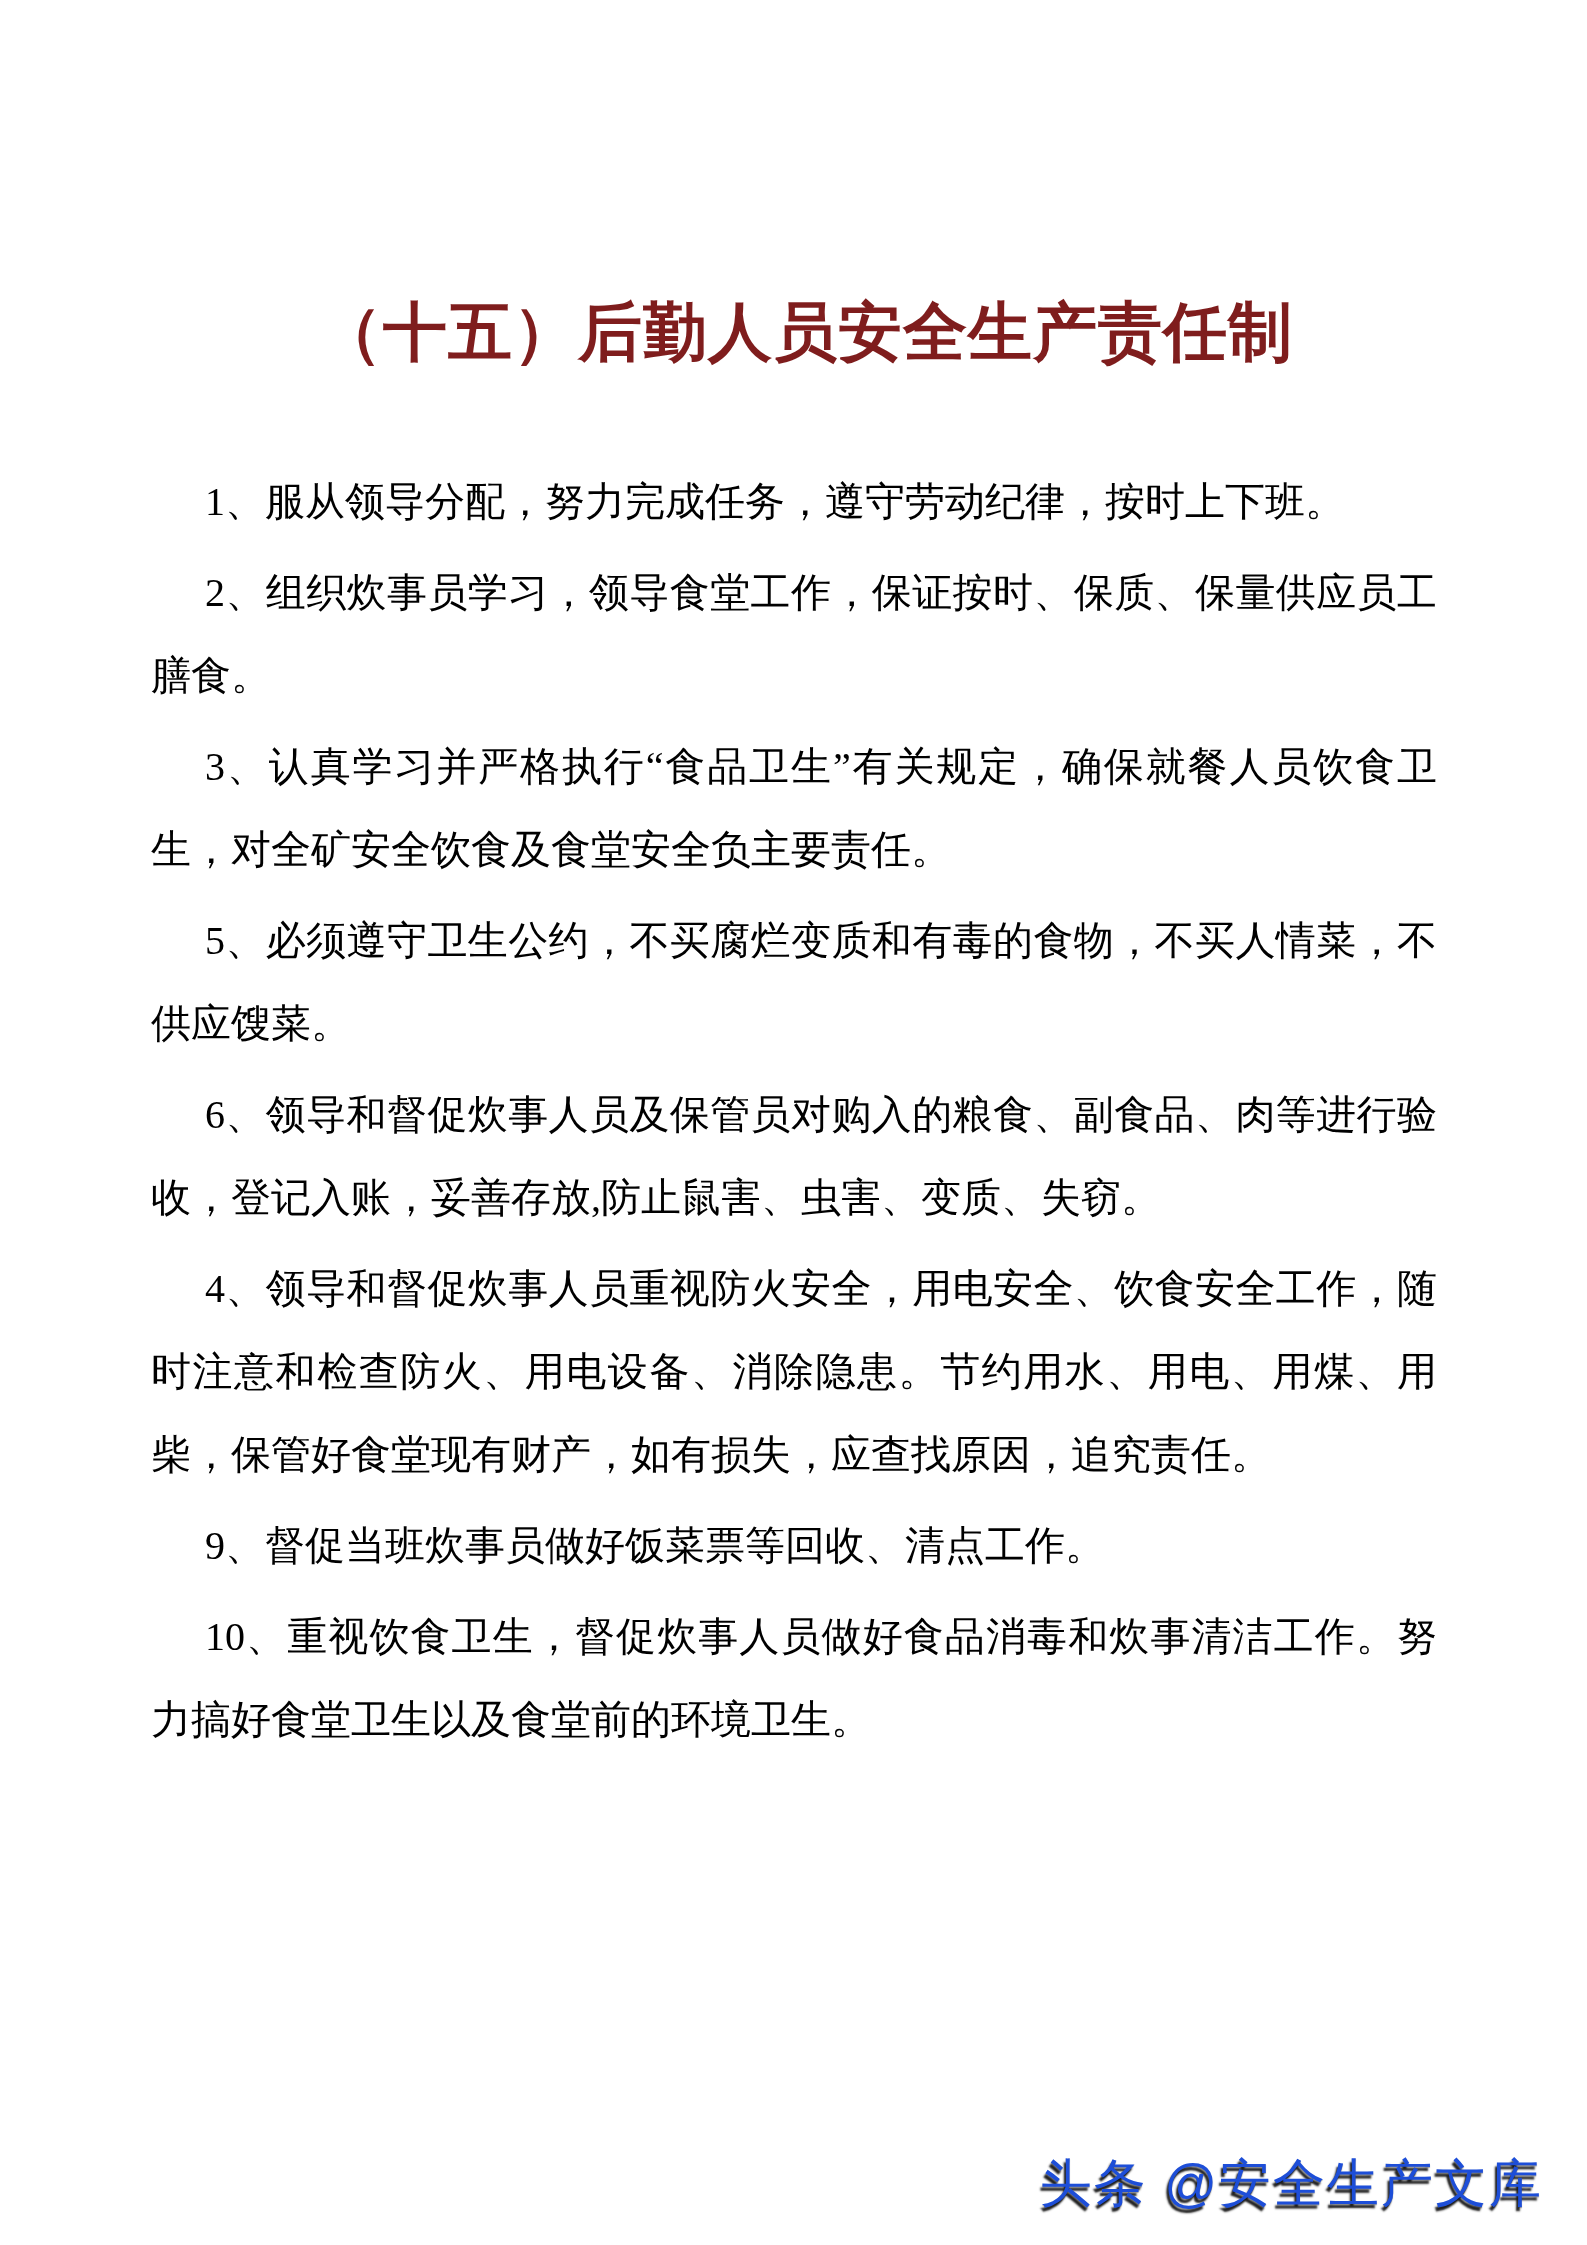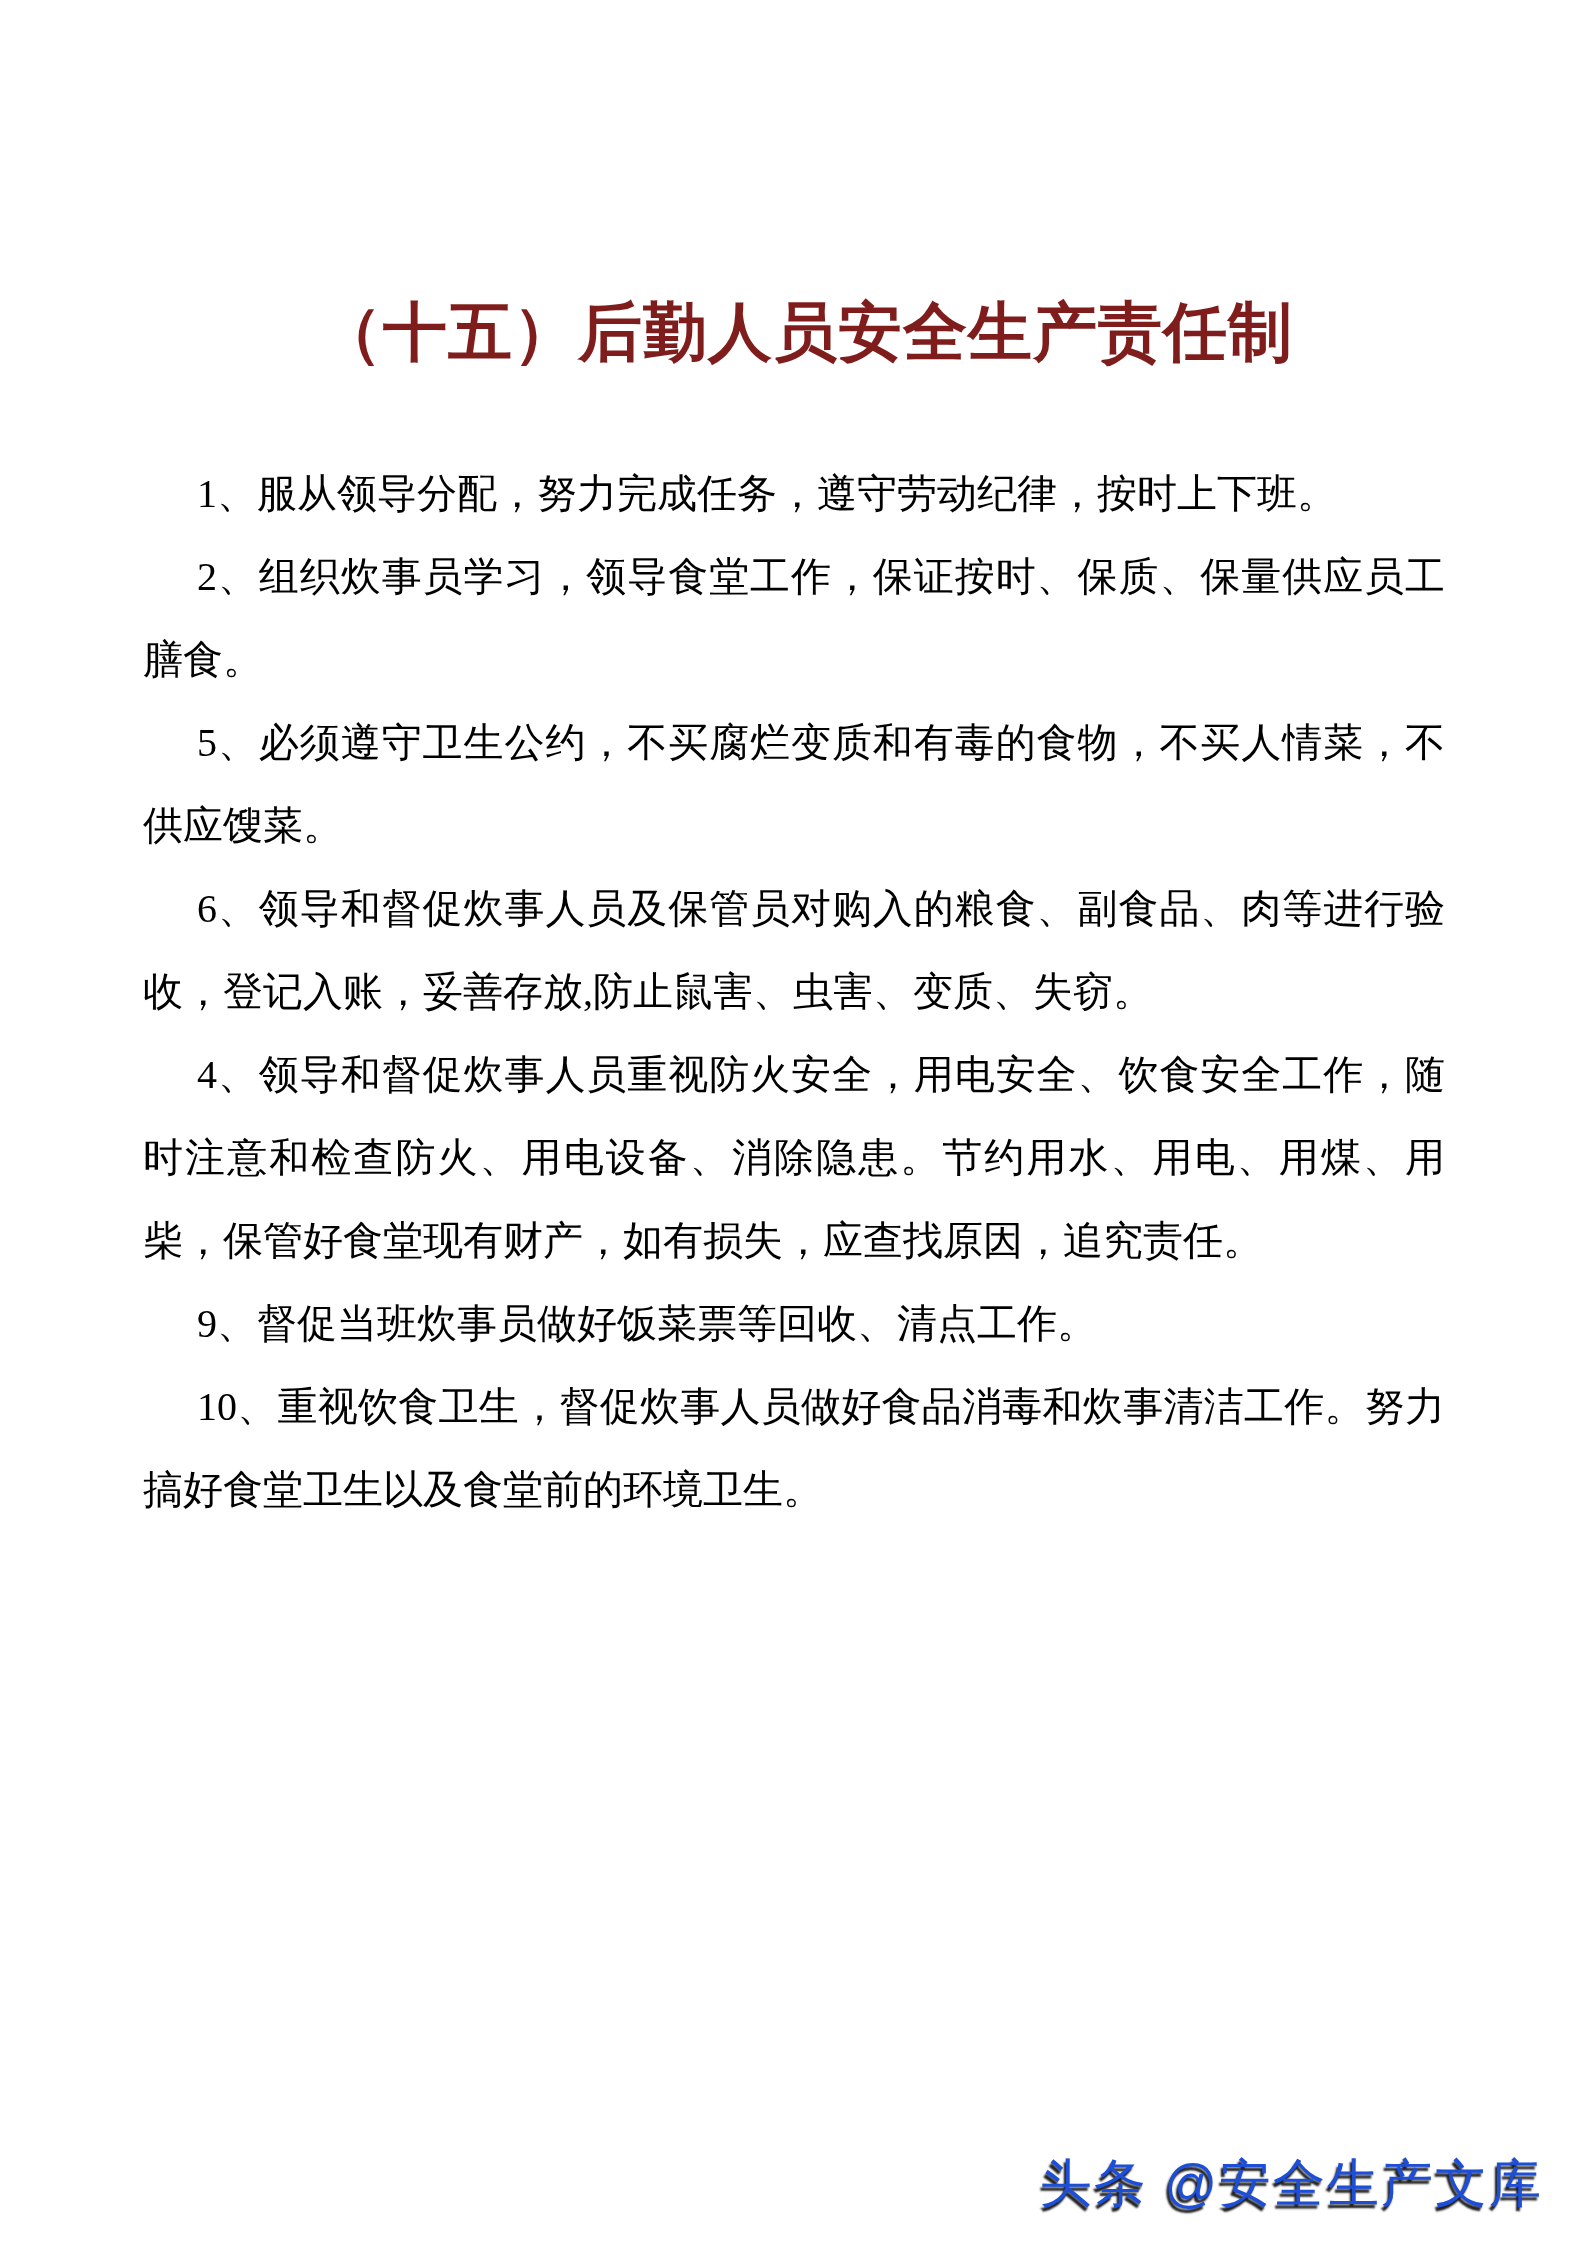--- a/index.html
+++ b/index.html
@@ -30,21 +30,21 @@
     color: #7f1d1d;
     padding-left: 12px;
   }
   .doc-body {
     position: absolute;
     top: 452px;
     left: 143px;
     width: 1302px;
   }
   .doc-body p {
-    margin: 0;
+    margin: 8px;
     font-size: 40px;
     line-height: 83px;
     text-indent: 54px;
     text-align: justify;
     text-justify: inter-ideograph;
     color: #000000;
     word-break: break-all;
   }
   .watermark {
     position: absolute;
@@ -62,20 +62,21 @@
 </head>
 <body>
 
 <div class="page">
 
   <h1 class="doc-title">（十五）后勤人员安全生产责任制</h1>
 
   <div class="doc-body">
     <p>1、服从领导分配，努力完成任务，遵守劳动纪律，按时上下班。</p>
     <p>2、组织炊事员学习，领导食堂工作，保证按时、保质、保量供应员工膳食。</p>
+    <p>3、认真学习并严格执行“食品卫生”有关规定，确保就餐人员饮食卫生，对全矿安全饮食及食堂安全负主要责任。</p>
     <p>5、必须遵守卫生公约，不买腐烂变质和有毒的食物，不买人情菜，不供应馊菜。</p>
     <p>6、领导和督促炊事人员及保管员对购入的粮食、副食品、肉等进行验收，登记入账，妥善存放,防止鼠害、虫害、变质、失窃。</p>
     <p>4、领导和督促炊事人员重视防火安全，用电安全、饮食安全工作，随时注意和检查防火、用电设备、消除隐患。节约用水、用电、用煤、用柴，保管好食堂现有财产，如有损失，应查找原因，追究责任。</p>
     <p>9、督促当班炊事员做好饭菜票等回收、清点工作。</p>
     <p>10、重视饮食卫生，督促炊事人员做好食品消毒和炊事清洁工作。努力搞好食堂卫生以及食堂前的环境卫生。</p>
   </div>
 
   <div class="watermark">头条 @安全生产文库</div>
 
 </div>

